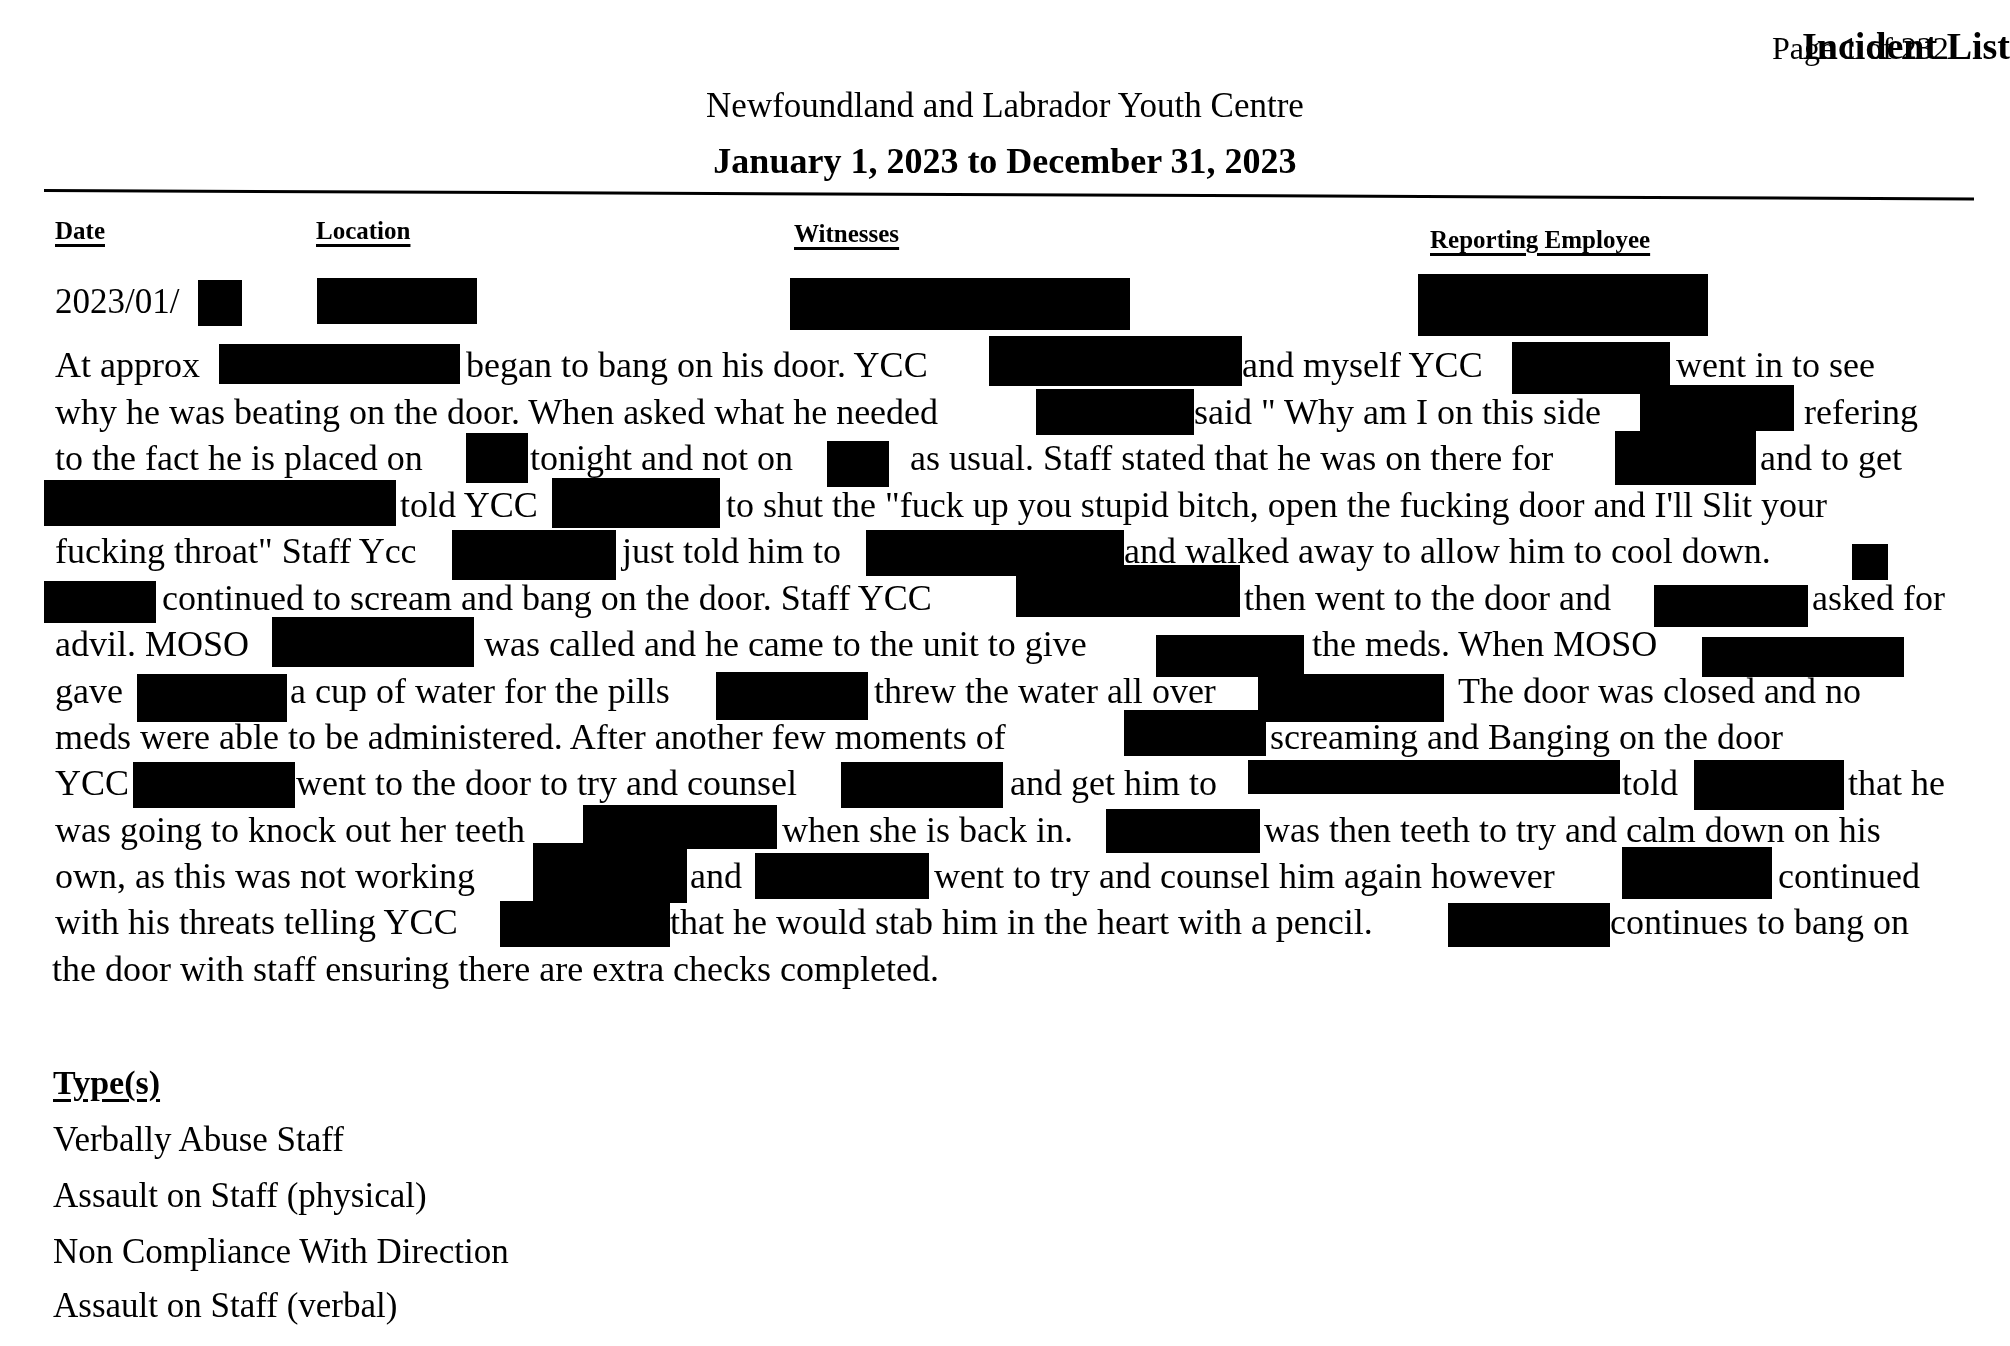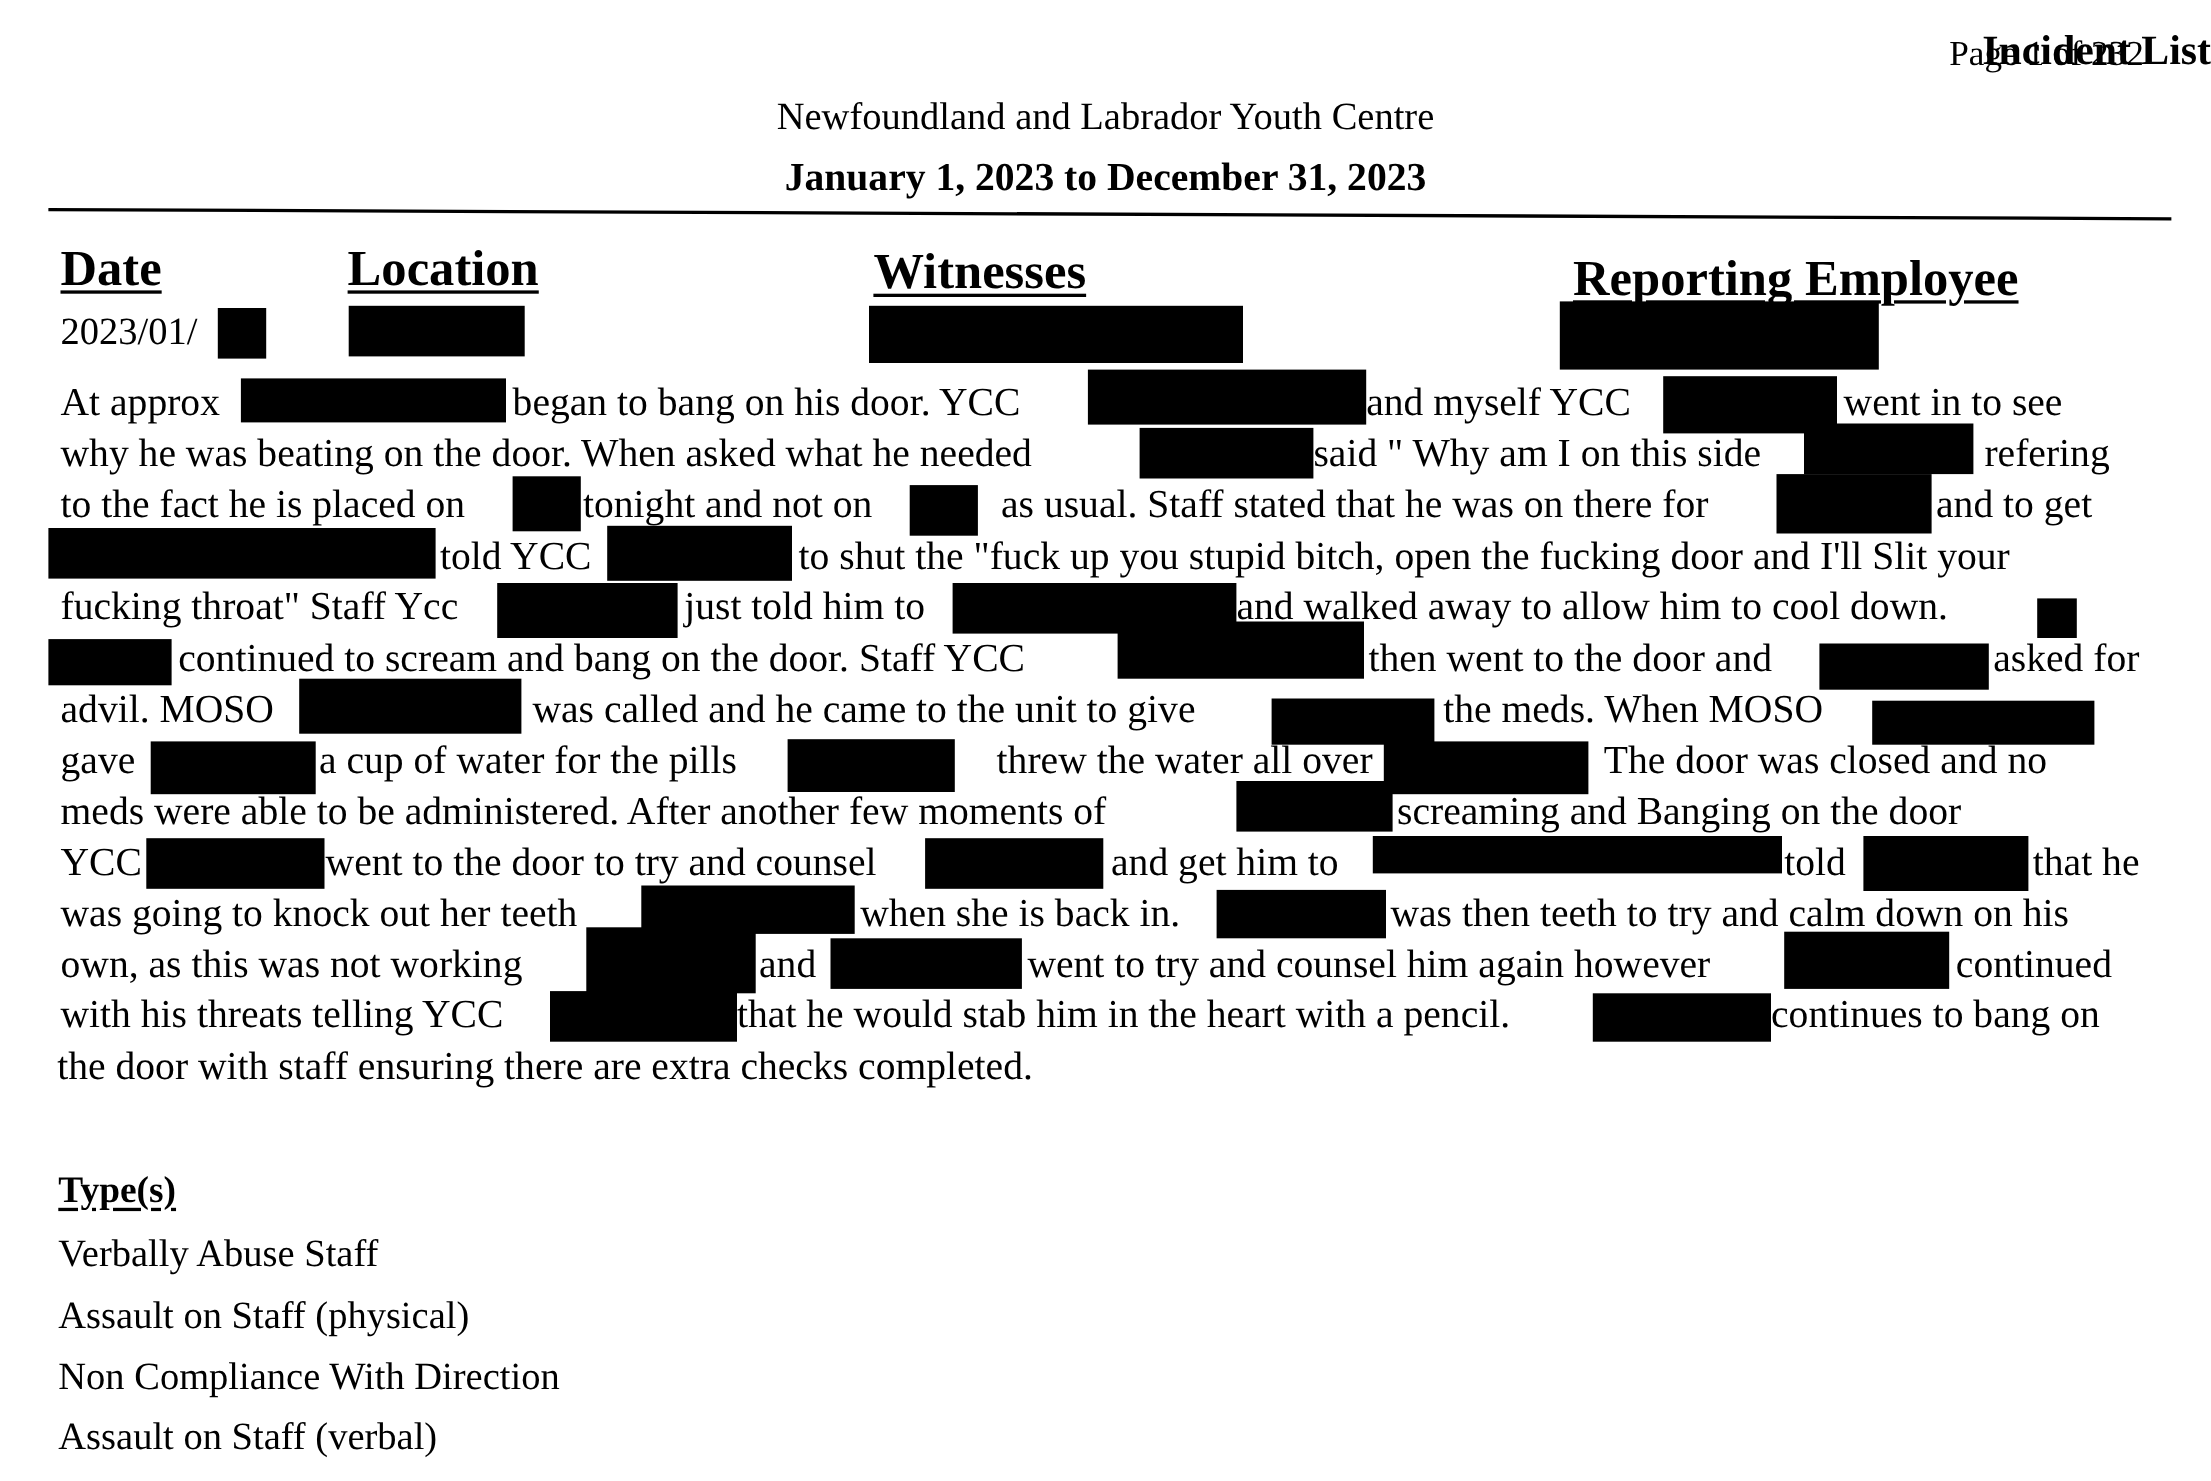--- a/index.html
+++ b/index.html
@@ -4,21 +4,21 @@
 <style>
   html, body { margin:0; padding:0; background:#ffffff; }
   body { width:2010px; height:1346px; position:relative; overflow:hidden;
          font-family:"Liberation Serif","DejaVu Serif",serif; color:#000; }
   .abs { position:absolute; white-space:nowrap; }
   .title { left:0; width:2010px; text-align:right; top:24px; font-size:38px; font-weight:bold; }
   .subtitle { left:0; width:2010px; text-align:center; top:86px; font-size:35px; }
   .daterange { left:0; width:2010px; text-align:center; top:140px; font-size:36px; font-weight:bold; }
   .pageno { left:1772px; top:30px; font-size:32px; }
   .rule { left:44px; top:189px; width:1930px; height:3px; background:#000; transform:rotate(0.25deg); transform-origin:left center; }
-  .colhead { font-size:46px; font-weight:bold; text-decoration:underline; text-decoration-thickness:3px; text-underline-offset:5px; }
+  .colhead { font-size:25px; font-weight:bold; text-decoration:underline; text-decoration-thickness:3px; text-underline-offset:5px; }
   .rowval { font-size:35px; }
   .redact { position:absolute; background:#000; }
   .line { position:absolute; left:0; height:46px; font-size:36px; white-space:nowrap; }
   .seg { position:absolute; top:0; white-space:nowrap; }
   .types-head { font-size:34px; font-weight:bold; text-decoration:underline; text-decoration-thickness:3px; text-underline-offset:5px; }
   .type-item { font-size:35px; }
 </style>
 </head>
 <body>
 
@@ -93,21 +93,21 @@
       <span class="seg" style="left: 484px;">was called and he came to the unit to give</span>
       <span class="redact" style="left: 1156px; top: 12px; width: 148px; height: 42px;"></span>
       <span class="seg" style="left: 1312px;">the meds. When MOSO</span>
       <span class="redact" style="left: 1702px; top: 14px; width: 202px; height: 40px;"></span>
     </div>
     <div class="line" style="top: 670px; width: 2010px;">
       <span class="seg" style="left: 55px;">gave</span>
       <span class="redact" style="left: 137px; top: 4px; width: 150px; height: 48px;"></span>
       <span class="seg" style="left: 290px;">a cup of water for the pills</span>
       <span class="redact" style="left: 716px; top: 2px; width: 152px; height: 48px;"></span>
-      <span class="seg" style="left: 874px; margin-left: 32px;">threw the water all over</span>
+      <span class="seg" style="left: 874px;">threw the water all over</span>
       <span class="redact" style="left: 1258px; top: 4px; width: 186px; height: 48px;"></span>
       <span class="seg" style="left: 1458px;">The door was closed and no</span>
     </div>
     <div class="line" style="top: 716px; width: 2010px;">
       <span class="seg" style="left: 55px;">meds were able to be administered. After another few moments of</span>
       <span class="redact" style="left: 1124px; top: -6px; width: 142px; height: 46px;"></span>
       <span class="seg" style="left: 1270px;">screaming and Banging on the door</span>
     </div>
     <div class="line" style="top: 762px; width: 2010px;">
       <span class="seg" style="left: 55px;">YCC</span>

